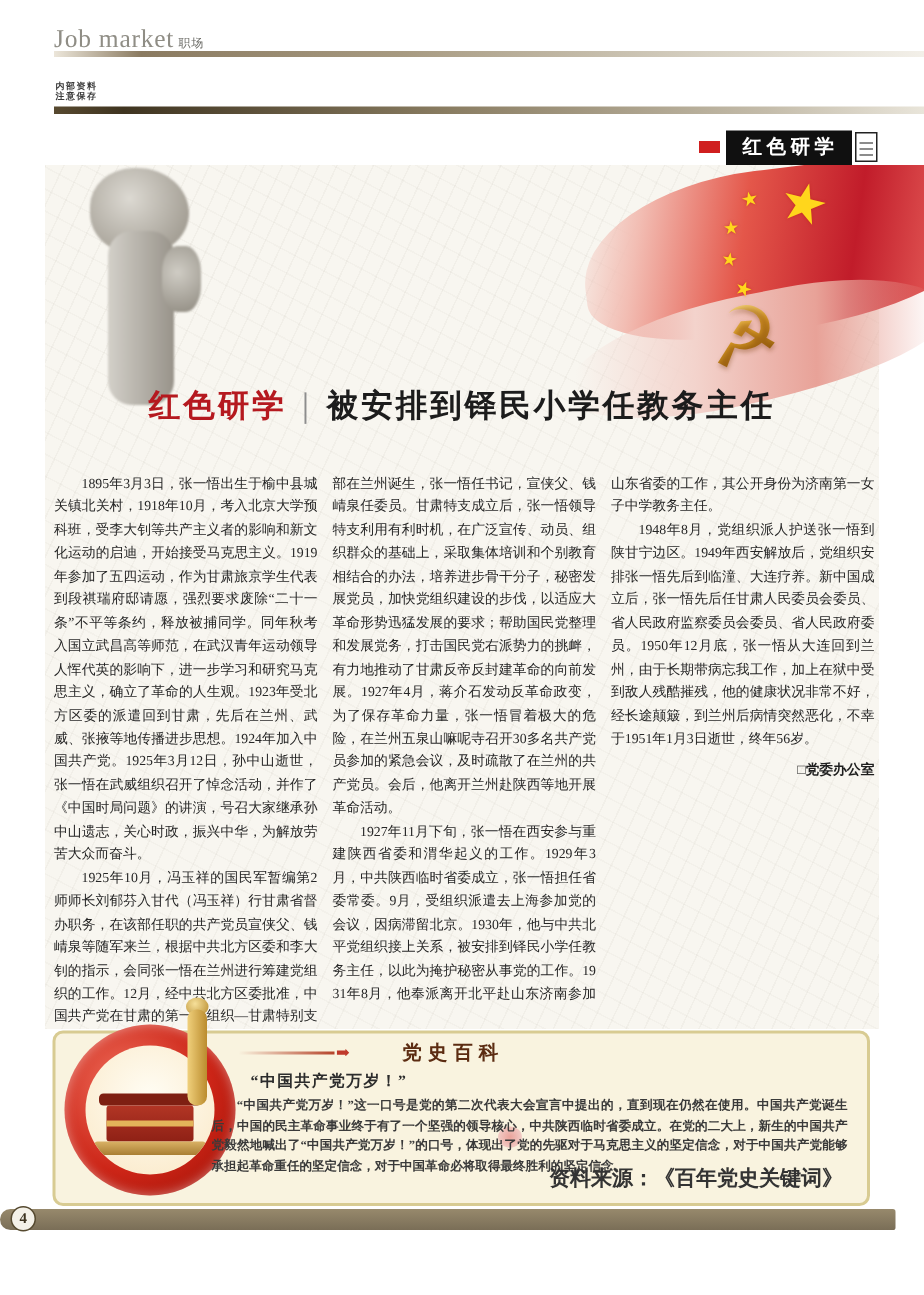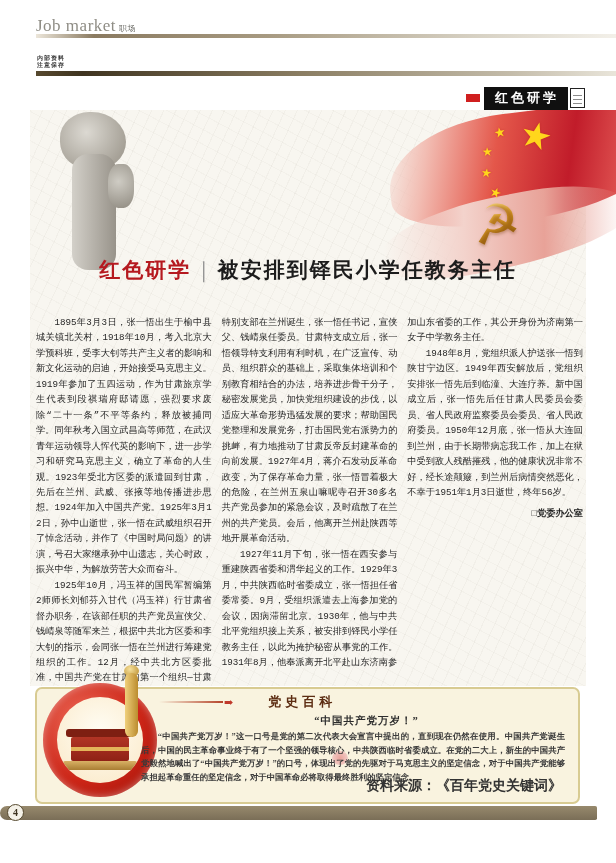--- a/index.html
+++ b/index.html
@@ -56,21 +56,21 @@
     text-shadow:0 2px 3px rgba(120,60,10,0.35);transform:rotate(-8deg);}
   
   .title{position:absolute;left:40px;right:40px;top:256px;text-align:center;
     font-size:21px;font-weight:bold;letter-spacing:2px;color:#1c1c1c;}
   .title .red{color:#b5191f;font-family:Liberation Serif, serif;}
   .title .sep{color:#8d8d8d;font-weight:normal;padding:0 2px;}
   
   .article-body{position:absolute;left:36px;right:33px;top:315px;height:372px;
     column-count:3;column-gap:10px;column-fill:auto;
     font-size:9.2px;line-height:15.45px;color:#262626;text-align:justify;}
-  .article-body p{margin:0;text-indent:2em;word-break:break-all;font-family:Liberation Mono, monospace;}
+  .article-body p{margin:0;text-indent:2em;word-break:break-all;}
   .byline{margin-top:6px !important;text-indent:0 !important;text-align:right;font-weight:bold;color:#1e1e1e;}
   
   .pedia{position:absolute;left:35px;right:36px;top:687px;height:113px;
     background:#f9f3df;border:2px solid #d8cb92;border-radius:7px;}
   .pedia-img{position:absolute;left:4px;top:-12px;width:132px;height:128px;}
   .ring{position:absolute;left:2px;top:6px;width:114px;height:114px;border-radius:50%;
     background:radial-gradient(circle at 35% 35%,#ef6e5c,#cc2517 55%,#9c0f05 95%);
     box-shadow:inset 0 0 8px rgba(255,255,255,0.45);}
   .ring-inner{position:absolute;left:16px;top:20px;width:86px;height:86px;border-radius:50%;
     background:radial-gradient(circle at 50% 40%,#fffdf4,#fbeccf 80%);overflow:hidden;}
@@ -83,21 +83,21 @@
   .pillar{position:absolute;left:84px;top:-4px;width:13px;height:64px;border-radius:6px;
     background:linear-gradient(90deg,#f0d07c,#bb8c2e);}
   .pillar-top{position:absolute;left:83px;top:-12px;width:15px;height:12px;border-radius:50%;
     background:radial-gradient(circle at 40% 35%,#f6e09a,#b78a2c);}
   .seal-dot{position:absolute;left:295px;top:62px;width:16px;height:14px;border-radius:50%;
     background:radial-gradient(circle,#eaa39b,#f1c9c3 70%,rgba(241,201,195,0));}
   .pedia-header{position:absolute;left:122px;top:4px;display:flex;align-items:center;}
   .pedia-line{width:64px;height:2px;background:linear-gradient(90deg,rgba(178,60,40,0),#b5432a);}
   .pedia-arrow{color:#c0392b;font-size:11px;margin:0 3px 0 1px;line-height:1;}
   .pedia-title{font-size:13px;font-weight:bold;letter-spacing:4px;color:#5c2c12;margin-left:32px;}
-  .pedia-slogan{position:absolute;left:130px;right:12px;top:25px;text-align:center;
+  .pedia-slogan{position:absolute;left:130px;right:12px;top:25px;
     font-size:10.5px;font-weight:bold;color:#2c2c2c;letter-spacing:1px;}
   .pedia-body{position:absolute;left:104px;right:13px;top:41px;
     font-size:8.4px;line-height:13.6px;color:#3a3a3a;font-weight:bold;
     text-align:justify;text-indent:2em;word-break:break-all;}
   .pedia-source{position:absolute;right:16px;bottom:7px;font-size:14px;font-weight:bold;color:#333;}
   
   .footbar{position:absolute;left:0;top:806px;width:597px;height:14px;
     background:linear-gradient(#97896c,#7a6e57);border-radius:8px 2px 2px 8px;}
   .page-circle{position:absolute;left:7px;top:-2px;width:15px;height:15px;border-radius:50%;
     background:#f4f1e8;border:1.5px solid #55492f;color:#3d3320;

